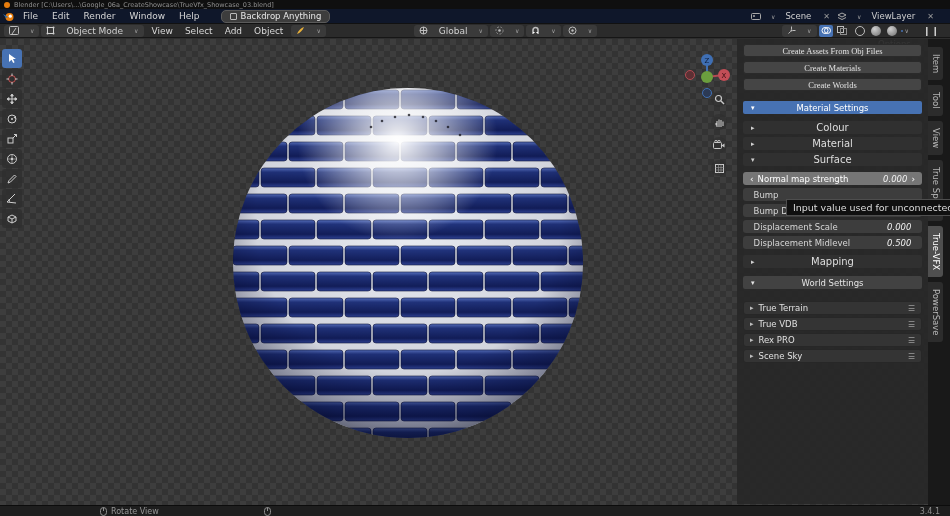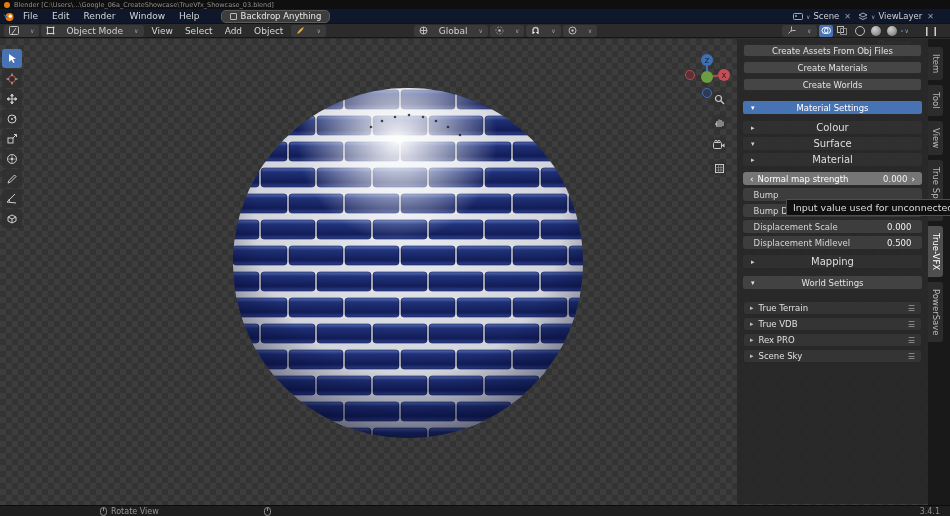--- a/index.html
+++ b/index.html
@@ -11,21 +11,21 @@
             display:flex;align-items:center;gap:4px;padding-left:4px;font-size:6.5px;color:#8f8f8f;}
   .blender-dot{width:6px;height:6px;border-radius:50%;background:#e87d0d;display:inline-block;}
   .menubar{position:absolute;left:0;top:9px;width:950px;height:14px;background:#0f172a;
            display:flex;align-items:center;font-size:9px;color:#d6d6d6;}
   .menubar .logo{width:16px;display:flex;justify-content:center;}
   .menu-item{padding:0 7px;line-height:14px;cursor:default;}
   .ws-tab{margin-left:14px;background:#3d3d3d;border:1px solid #5a5a5a;border-radius:5px;
           padding:0 8px;font-size:8.5px;line-height:11px;color:#e8e8e8;display:flex;align-items:center;gap:4px;}
   .ws-tab .sq{width:7px;height:7px;border:1px solid #bbb;border-radius:1px;display:inline-block}
   .top-right{margin-left:auto;display:flex;align-items:center;gap:5px;padding-right:14px;}
-  .sel-group{display:flex;align-items:center;gap:3px;font-size:8.5px;color:#cfcfcf;}
+  .sel-group{display:flex;align-items:center;gap:10px;font-size:8.5px;color:#cfcfcf;}
   .xbtn{color:#9a9a9a;font-size:8px;padding:0 2px;}
   .toolheader{position:absolute;left:0;top:23px;width:950px;height:15px;background:#2b2b2b;
               border-top:1px solid #111;border-bottom:1px solid #161616;display:flex;align-items:center;font-size:9px;}
   .toolheader .grp{display:flex;align-items:center;gap:2px;}
   .dd{display:flex;align-items:center;gap:11px;background:#3a3a3a;border-radius:3px;padding:0 5px;height:12px;justify-content:flex-end;}
   .chev{font-size:6px;color:#9f9f9f;}
   .hd-menu{padding:0 6px;color:#d8d8d8;}
   .icon-btn{width:14px;height:12px;display:flex;align-items:center;justify-content:center;border-radius:2px;}
   .icon-btn.active{background:#4772b3;}
   .sphere-btn{width:10px;height:10px;border-radius:50%;background:radial-gradient(circle at 35% 30%,#cfcfcf,#6e6e6e);}
@@ -46,33 +46,33 @@
   .tool.active{background:#4772b3;}
   .tool svg{display:block}
   
   .gizmo{position:absolute;left:684px;top:12px;z-index:4;}
   .viewicons{position:absolute;left:711px;top:52px;display:flex;flex-direction:column;gap:7px;z-index:4;}
   .viewicons .vi{width:16px;height:16px;display:flex;align-items:center;justify-content:center;border-radius:50%;background:#2e2e2e99;}
   
   .sidebar{position:absolute;left:737px;top:1px;width:191px;height:465px;background:rgba(40,40,40,.93);
            padding:5px 6px;display:flex;flex-direction:column;font-size:9px;z-index:6;}
   .sb-btn{height:13px;margin-bottom:4px;background:#454545;border:1px solid #2a2a2a;border-radius:3px;
-          display:flex;align-items:center;justify-content:center;color:#e2e2e2;font-size:8.5px;}
+          display:flex;align-items:center;justify-content:center;color:#e2e2e2;font-size:8.5px;font-family:Liberation Serif, serif;}
   .hdr-blue{height:13px;margin:6px 0 4px;background:#4772b3;border-radius:2px;display:flex;align-items:center;
             color:#fff;font-size:8.5px;position:relative;}
   .hdr-blue .tri-fixed{position:absolute;left:8px;font-size:7px;}
   .hdr-blue .lbl{flex:1;text-align:center;}
   .sec{height:13px;margin:3px 0;background:#303030;border-radius:2px;display:flex;align-items:center;position:relative;color:#dedede;}
   .sec .tri{position:absolute;left:8px;font-size:7px;color:#cfcfcf;}
   .sec .tri::before{content:"▸";}
   .sec.expanded .tri::before{content:"▾";}
   .sec .lbl{flex:1;text-align:center;font-size:10px;}
   .field{height:13px;margin:3px 0;background:#3d3d3d;border-radius:3px;display:flex;align-items:center;
          padding:0 7px;color:#d6d6d6;font-size:8.5px;position:relative;}
-  .field .val{margin-left:auto;color:#f2f2f2;}
+  .field .val{margin-left:auto;color:#f2f2f2;font-style:italic;}
   .field .nav-arrow{visibility:hidden;color:#fff;font-size:9px;}
   .field.hover{background:#767676;color:#fff;}
   .field.hover .nav-arrow{visibility:visible;}
   .field.hover .lbl{margin-left:4px;}
   .field.hover .val{margin-right:4px;}
   .hdr-grey{height:13px;margin:5px 0 4px;background:#424242;border-radius:2px;display:flex;align-items:center;position:relative;color:#e4e4e4;}
   .hdr-grey .tri-fixed{position:absolute;left:8px;font-size:7px;}
   .hdr-grey .lbl{flex:1;text-align:center;font-size:8.5px;}
   .addon{height:14px;margin:2px 0;background:#343434;border:1px solid #272727;border-radius:3px;
          display:flex;align-items:center;padding:0 6px;color:#e0e0e0;font-size:8.5px;}
@@ -400,28 +400,28 @@
       <span class="lbl">Material Settings</span>
     </div>
 
     <span>
 
         <div class="sec">
           <span class="tri"></span>
           <span class="lbl">Colour</span>
         </div>
 
+        <div class="sec">
+          <span class="tri"></span>
+          <span class="lbl">Material</span>
+        </div>
+
         <div class="sec expanded">
           <span class="tri"></span>
           <span class="lbl">Surface</span>
-        </div>
-
-        <div class="sec">
-          <span class="tri"></span>
-          <span class="lbl">Material</span>
         </div>
       </span>
 
     <span>
 
         <div class="field hover">
           <span class="nav-arrow">‹</span>
           <span class="lbl">Normal map strength</span>
           <span class="val">0.000</span>
           <span class="nav-arrow">›</span>

